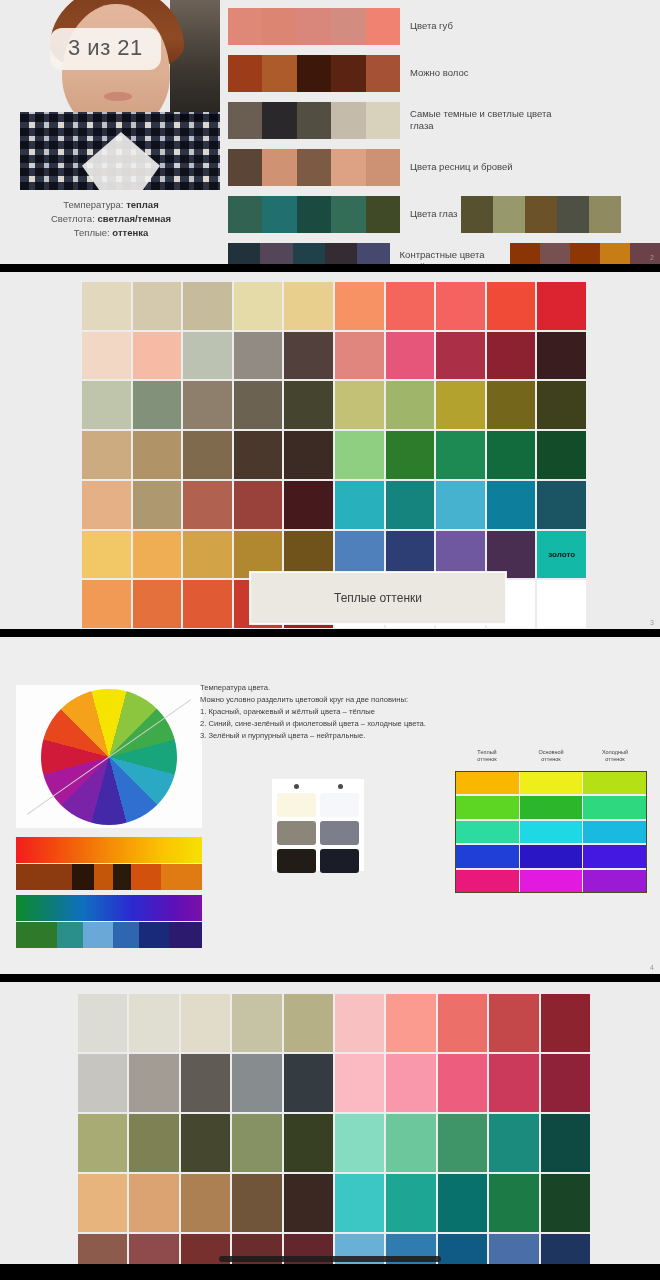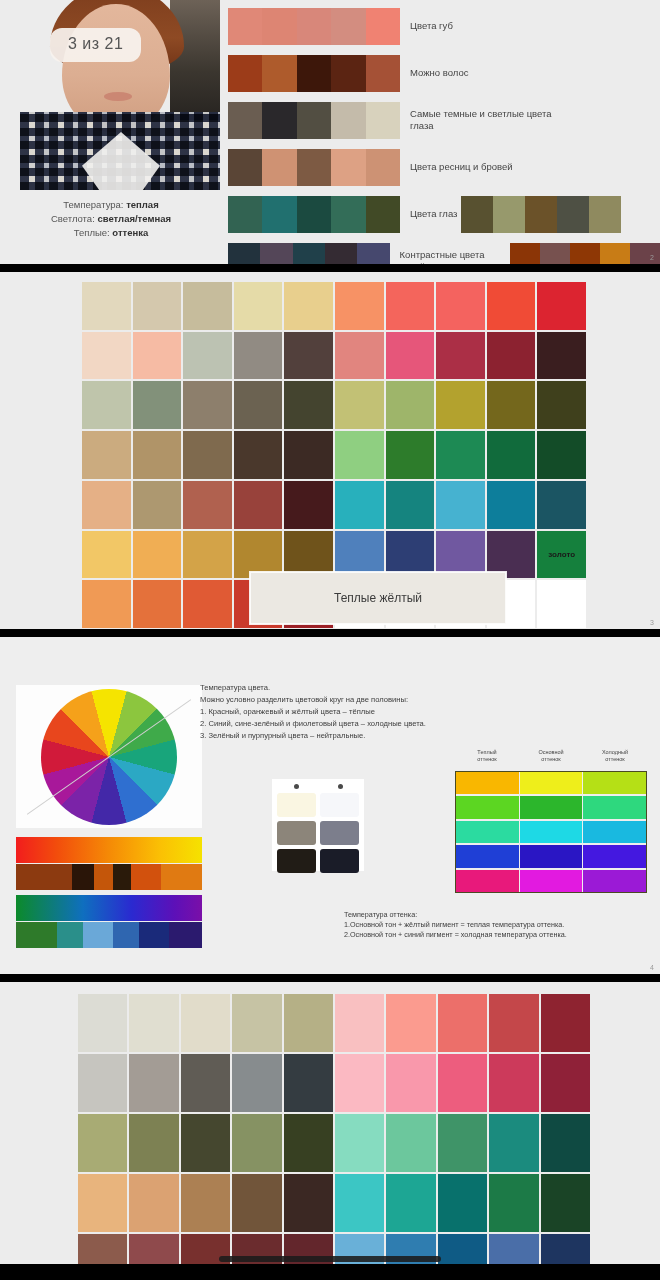--- a/index.html
+++ b/index.html
@@ -63,21 +63,21 @@
   .photo .lips {
     position:absolute; left:84px; top:92px; width:28px; height:9px;
     border-radius:50%; background:#c9816f; opacity:.85;
   }
 
   .badge {
     position:absolute; left:30px; top:28px;
     padding:7px 18px 9px;
     background: rgba(247,242,238,.93);
     border-radius: 12px;
-    font-size: 16px; color:#555; letter-spacing:.5px;
+    font-size: 22px; color:#555; letter-spacing:.5px;
     font-family:"Liberation Sans", sans-serif;
   }
 
   .photo-caption {
     position:absolute; left:0; top:198px; width:222px;
     text-align:center; font-size:9.5px; color:#555; line-height:14px;
   }
   .photo-caption b { color:#333; }
 
   .sw-col { flex:1; position:relative; padding: 4px 0 0 0; }
@@ -343,36 +343,36 @@
           <div style="background: rgb(27, 85, 99);"></div>
           <div style="background: rgb(242, 199, 102);"></div>
           <div style="background: rgb(240, 174, 84);"></div>
           <div style="background: rgb(211, 163, 72);"></div>
           <div style="background: rgb(177, 135, 47);"></div>
           <div style="background: rgb(111, 83, 27);"></div>
           <div style="background: rgb(79, 128, 188);"></div>
           <div style="background: rgb(45, 62, 116);"></div>
           <div style="background: rgb(112, 88, 160);"></div>
           <div style="background: rgb(74, 46, 82);"></div>
-          <div style="background: #15803d;">
+          <div style="background: #14b8a6;">
             <span class="gold-lbl">золото</span>
           </div>
           <div style="background: rgb(240, 154, 85);"></div>
           <div style="background: rgb(228, 113, 59);"></div>
           <div style="background: rgb(224, 90, 52);"></div>
           <div style="background: rgb(201, 58, 44);"></div>
           <div style="background: rgb(156, 32, 38);"></div>
           <div style="background: rgb(255, 255, 255);"></div>
           <div style="background: rgb(255, 255, 255);"></div>
           <div style="background: rgb(255, 255, 255);"></div>
           <div style="background: rgb(255, 255, 255);"></div>
           <div style="background: rgb(255, 255, 255);"></div>
         </div>
     </div>
-    <div class="tooltip">Теплые жёлтый</div>
+    <div class="tooltip">Теплые оттенки</div>
     <div class="slide-num">3</div>
   </div>
 
   <div class="slide" id="slide3">
 
     <div class="wheel">
       <div class="disc"></div>
       <div class="split"></div>
     </div>
 
@@ -426,25 +426,20 @@
           <span style="background: rgb(25, 185, 224);"></span>
           <span style="background: rgb(31, 63, 214);"></span>
           <span style="background: rgb(42, 22, 196);"></span>
           <span style="background: rgb(68, 24, 224);"></span>
           <span style="background: rgb(232, 25, 123);"></span>
           <span style="background: rgb(226, 26, 224);"></span>
           <span style="background: rgb(155, 26, 214);"></span>
         </div>
     </div>
 
-    <div class="s3-foot" id="s3-foot">
-        <div>Температура оттенка:</div>
-        <div>1.Основной тон + жёлтый пигмент = теплая температура оттенка.</div>
-        <div>2.Основной тон + синий пигмент = холодная температура оттенка.</div>
-      </div>
     <div class="slide-num">4</div>
   </div>
 
   <div class="slide" id="slide4">
     <div class="grid-wrap2">
       <div class="grid2" id="s4-grid">
           <div style="background: rgb(220, 220, 212);"></div>
           <div style="background: rgb(224, 222, 208);"></div>
           <div style="background: rgb(225, 220, 202);"></div>
           <div style="background: rgb(198, 195, 164);"></div>

